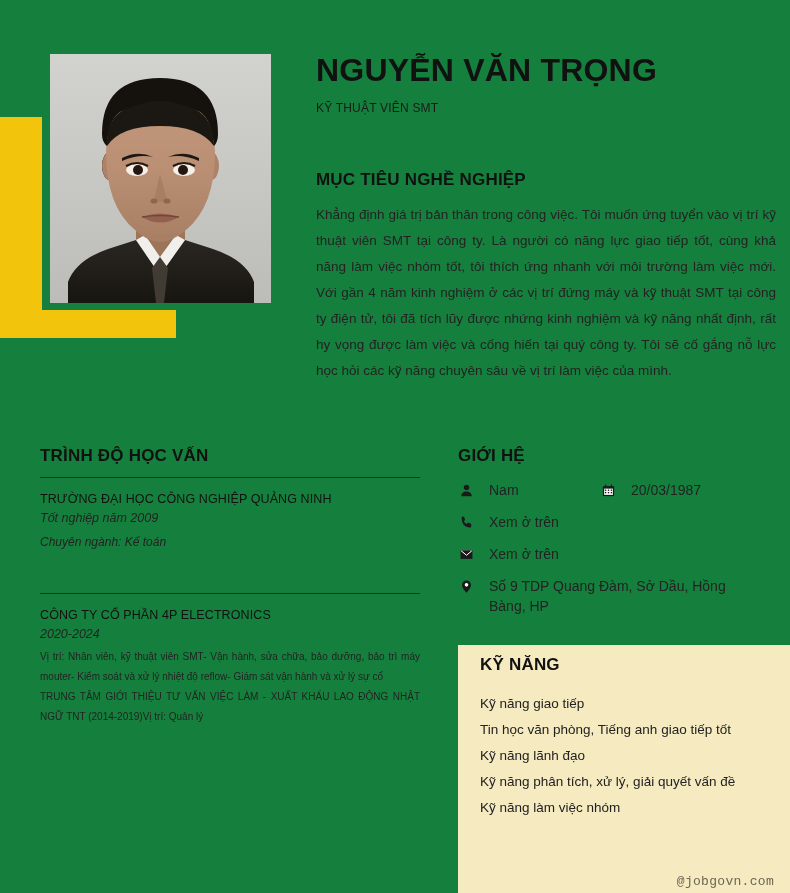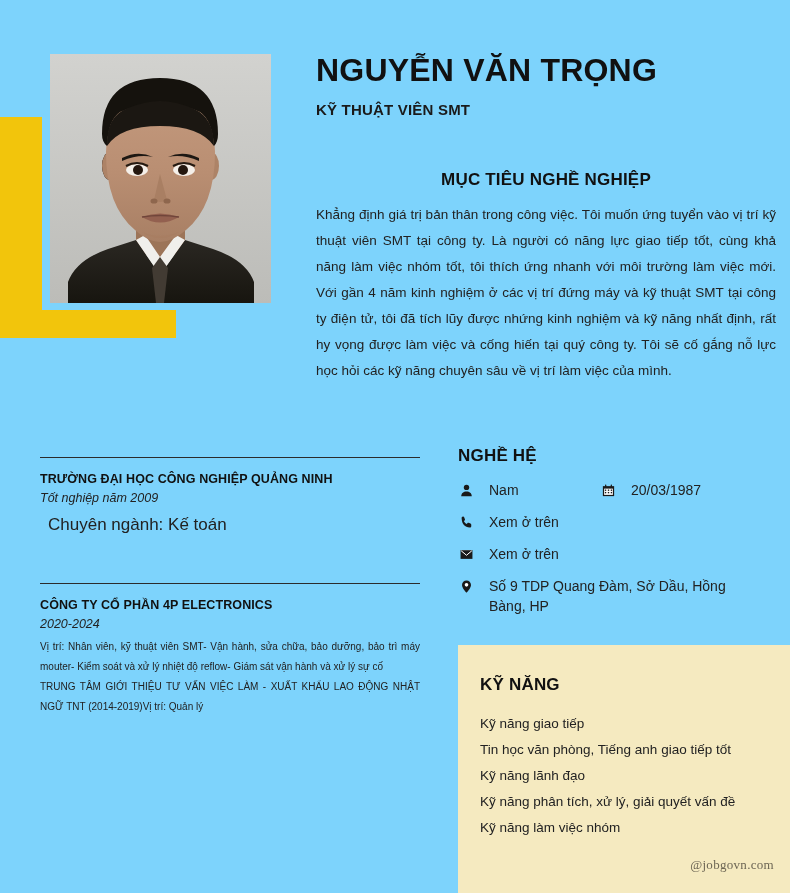--- a/index.html
+++ b/index.html
@@ -9,21 +9,21 @@
   }
   body {
     font-family: "Liberation Sans", sans-serif;
     color: #1a1a1a;
     -webkit-font-smoothing: antialiased;
   }
   #cv-page {
     position: relative;
     width: 790px;
     height: 893px;
-    background: #7dd3fc;
+    background: #15803d;
     overflow: hidden;
   }
 
   
   .accent-vert {
     position: absolute;
     left: 0;
     top: 117px;
     width: 42px;
     height: 221px;
@@ -59,41 +59,40 @@
   }
   .cv-name {
     font-size: 32px;
     font-weight: bold;
     letter-spacing: 0.2px;
     line-height: 1.15;
     margin: 0;
     color: #111111;
   }
   .cv-role {
-    font-size: 15px;
-    font-weight: bold;
+    font-size: 12px;
+    font-weight: normal;
     margin: 12px 0 0 0;
     color: #1a1a1a;
     letter-spacing: 0.2px;
   }
 
   
   .objective-block {
     position: absolute;
     left: 316px;
     top: 170px;
     width: 460px;
   }
   .section-title-lg {
     font-size: 17px;
     font-weight: bold;
     margin: 0 0 12px 0;
     color: #111111;
     letter-spacing: 0.2px;
-    text-align: center;
   }
   .objective-text {
     font-size: 13.5px;
     line-height: 26px;
     margin: 0;
     color: #222222;
     text-align: justify;
   }
 
   
@@ -111,36 +110,37 @@
     letter-spacing: 0.2px;
   }
   .rule {
     height: 1px;
     background: #2b2b2b;
     margin: 11px 0 14px 0;
     width: 100%;
   }
   .entry-title {
     font-size: 12.5px;
-    font-weight: bold;
+    font-weight: normal;
     margin: 0 0 5px 0;
     color: #111111;
     letter-spacing: 0.1px;
   }
   .entry-date {
     font-size: 12.5px;
     font-style: italic;
     margin: 0 0 6px 0;
     color: #222222;
   }
   .entry-line {
-    font-size: 17px;
+    font-size: 12px;
     line-height: 23px;
-    margin: 8px;
-    color: #222222;
+    margin: 0;
+    color: #222222;
+    font-style: italic;
   }
   .entry-body {
     font-size: 10px;
     line-height: 20px;
     margin: 0;
     color: #222222;
     text-align: justify;
   }
   .gap-lg { height: 28px; }
 
@@ -183,39 +183,39 @@
 
   
   .skills-panel {
     position: absolute;
     left: 458px;
     top: 645px;
     width: 332px;
     height: 248px;
     background: var(--panel, #F5EAC0);
     box-sizing: border-box;
-    padding: 30px 24px 0 22px;
+    padding: 10px 24px 0 22px;
   }
   .skills-title {
     font-size: 17px;
     font-weight: bold;
     margin: 0 0 16px 0;
     color: #111111;
     letter-spacing: 0.2px;
   }
   .skill-item {
     font-size: 13.5px;
     line-height: 26px;
     color: #222222;
   }
   .watermark {
     position: absolute;
     right: 16px;
-    bottom: 20px;
-    font-family: Liberation Serif, serif;
+    bottom: 4px;
+    font-family: Liberation Mono, monospace;
     font-size: 13px;
     color: #6d6654;
     letter-spacing: 0.3px;
   }
 </style>
 </head>
 <body>
 
 <div id="cv-page" style="--accent: #F2C50C; --panel: #F5EAC0;">
 
@@ -285,40 +285,41 @@
   </div>
 
   <div class="objective-block">
     <h3 class="section-title-lg">MỤC TIÊU NGHỀ NGHIỆP</h3>
     <p class="objective-text">Khẳng định giá trị bản thân trong công việc. Tôi muốn ứng tuyển vào vị trí kỹ thuật viên SMT tại công ty. Là người có năng lực giao tiếp tốt, cùng khả năng làm việc nhóm tốt, tôi thích ứng nhanh với môi trường làm việc mới. Với gần 4 năm kinh nghiệm ở các vị trí đứng máy và kỹ thuật SMT tại công ty điện tử, tôi đã tích lũy được nhứng kinh nghiệm và kỹ năng nhất định, rất hy vọng được làm việc và cống hiến tại quý công ty. Tôi sẽ cố gắng nỗ lực học hỏi các kỹ năng chuyên sâu về vị trí làm việc của mình.</p>
   </div>
 
   <div class="col-left">
 
     <div>
+      <h3 class="section-head">TRÌNH ĐỘ HỌC VẤN</h3>
       <div class="rule"></div>
       <p class="entry-title">TRƯỜNG ĐẠI HỌC CÔNG NGHIỆP QUẢNG NINH</p>
       <p class="entry-date">Tốt nghiệp năm 2009</p>
       <p class="entry-line">Chuyên ngành: Kế toán</p>
     </div>
 
     <div class="gap-lg"></div>
 
     <div>
       <div class="rule"></div>
       <p class="entry-title">CÔNG TY CỔ PHẦN 4P ELECTRONICS</p>
       <p class="entry-date">2020-2024</p>
       <p class="entry-body">Vị trí: Nhân viên, kỹ thuật viên SMT- Vận hành, sửa chữa, bảo dưỡng, bảo trì máy mouter- Kiểm soát và xử lý nhiệt độ reflow- Giám sát vận hành và xử lý sự cố</p>
       <p class="entry-body">TRUNG TÂM GIỚI THIỆU TƯ VẤN VIỆC LÀM - XUẤT KHẨU LAO ĐỘNG NHẬT NGỮ TNT (2014-2019)Vị trí: Quản lý</p>
     </div>
 
   </div>
 
   <div class="col-right">
-    <h3 class="section-head">NGHỀ HỆ</h3>
+    <h3 class="section-head">GIỚI HỆ</h3>
 
     <div class="contact-list">
 
       <div class="contact-row">
         <div class="contact-cell first">
           <span class="ico">
             <svg width="15" height="15" viewBox="0 0 24 24" fill="currentColor" aria-hidden="true">
               <circle cx="12" cy="7" r="4.3"></circle>
               <path d="M3.6 21c0-4.6 3.8-7.3 8.4-7.3s8.4 2.7 8.4 7.3z"></path>
             </svg>

